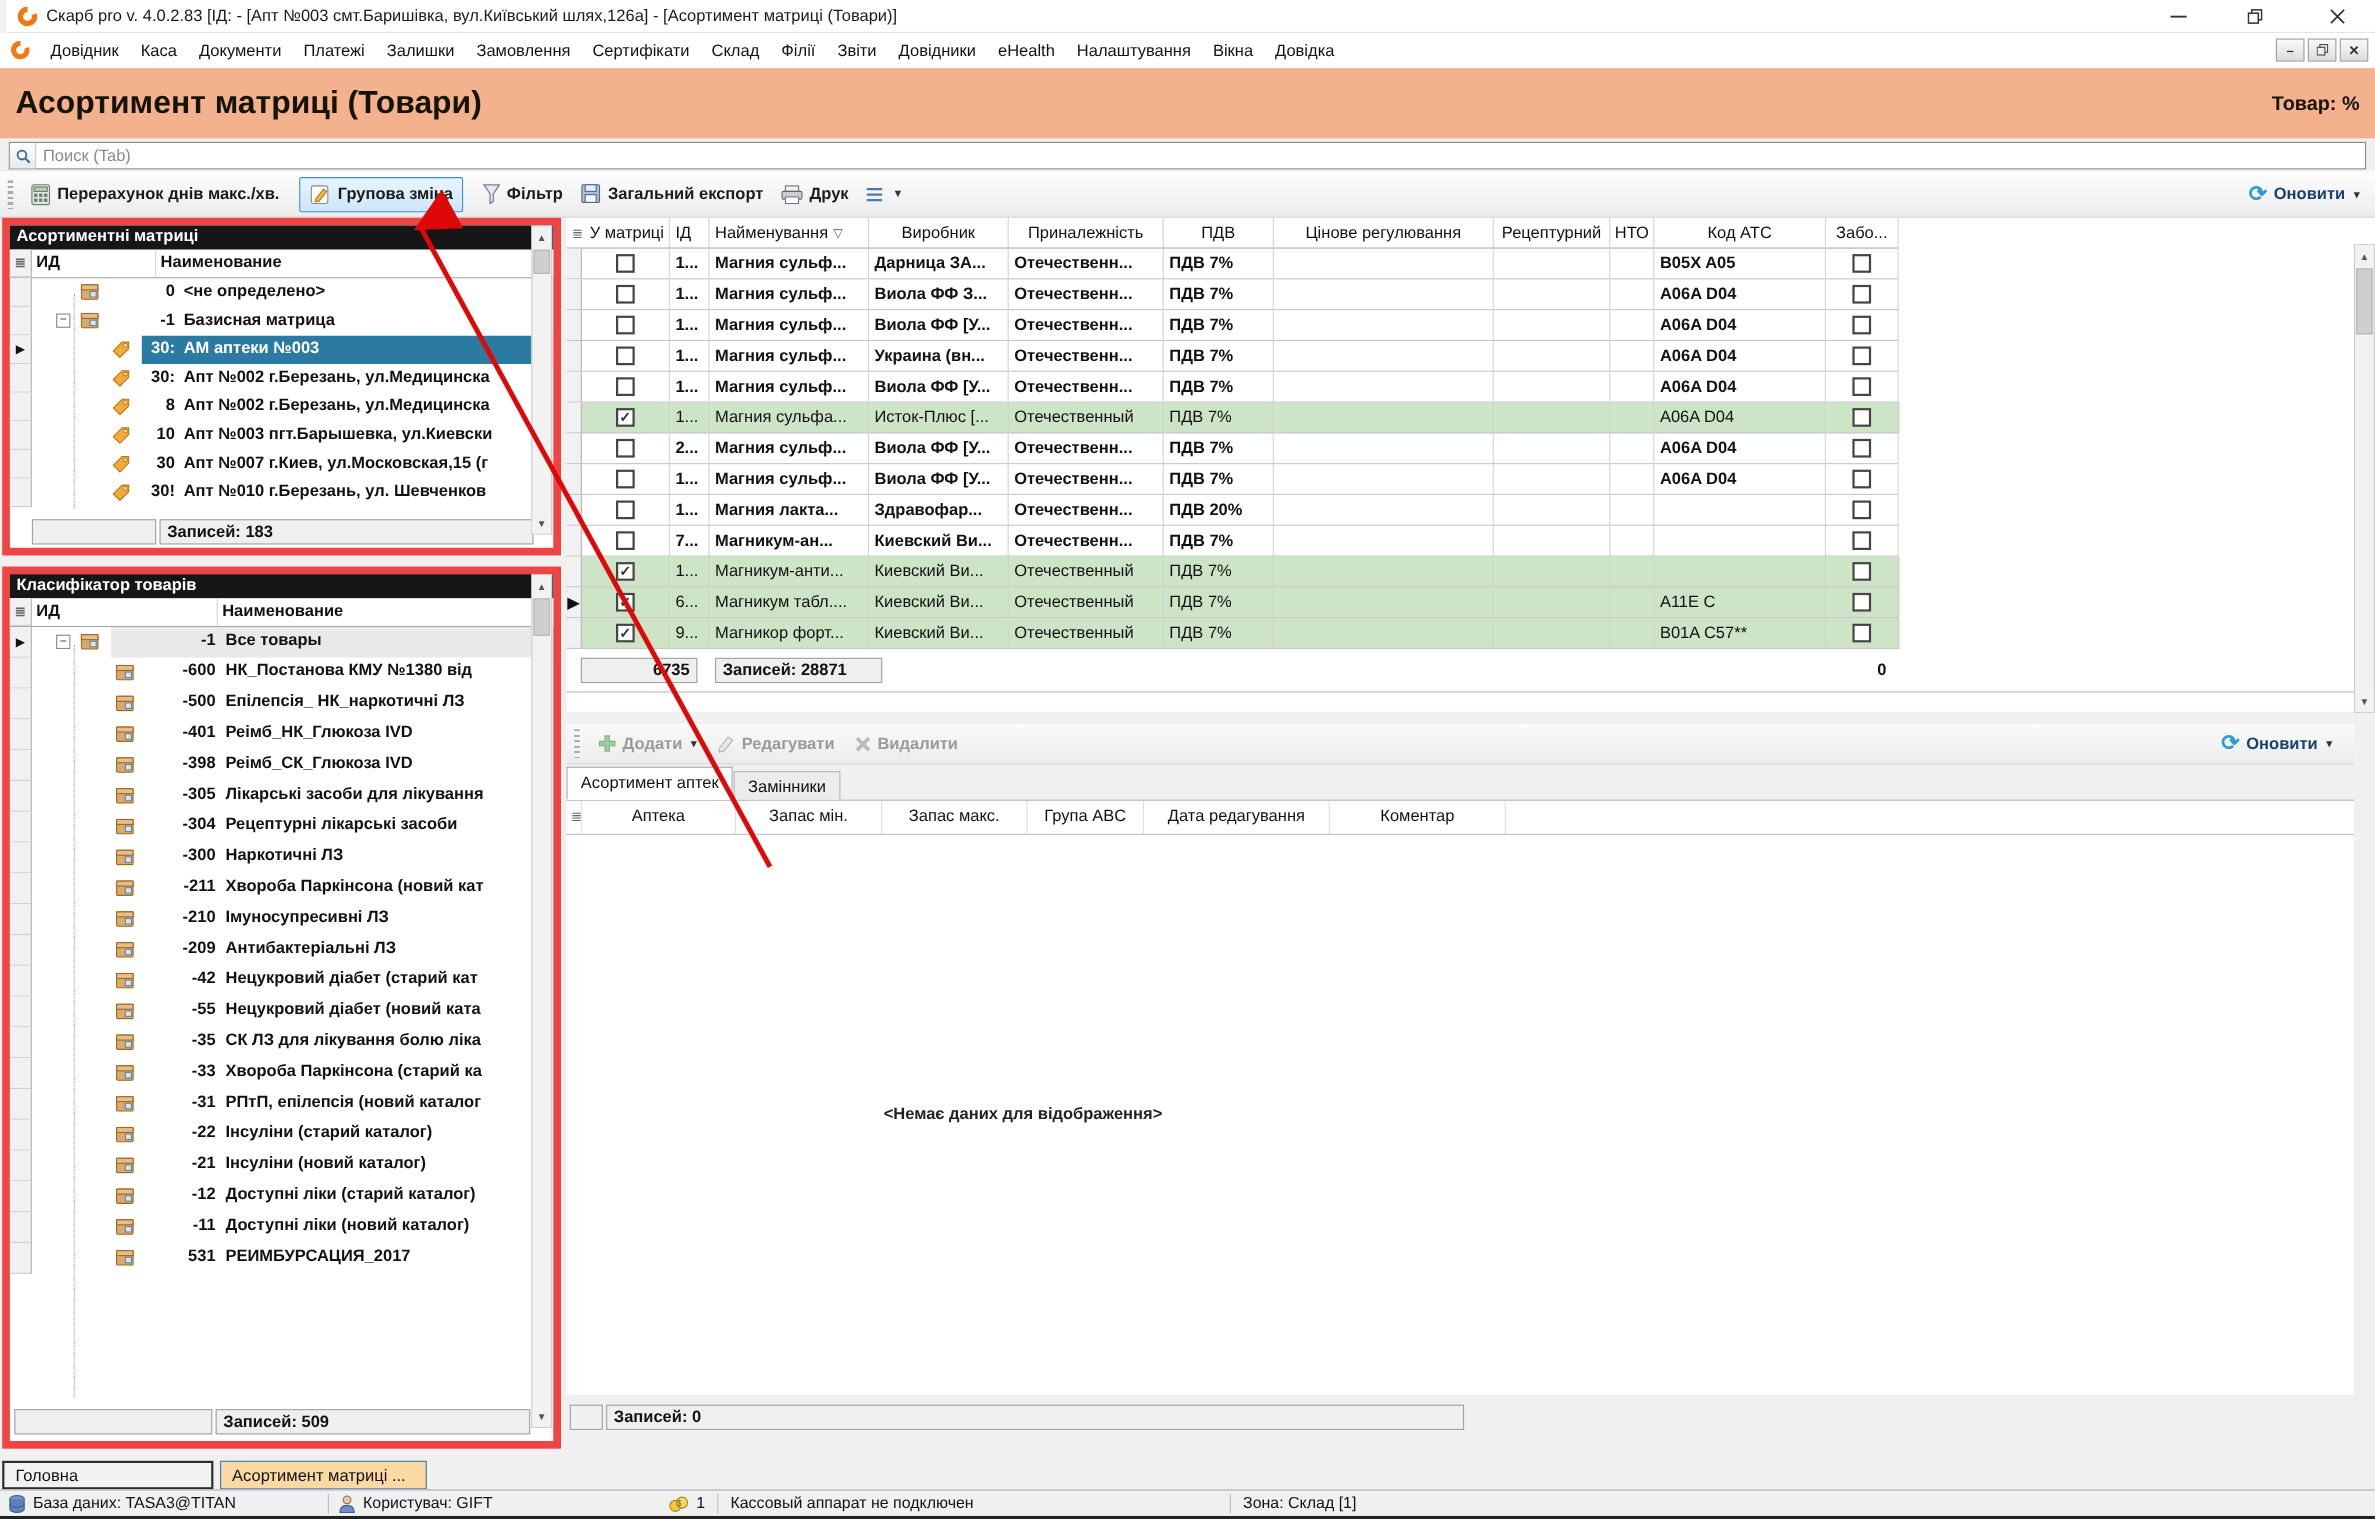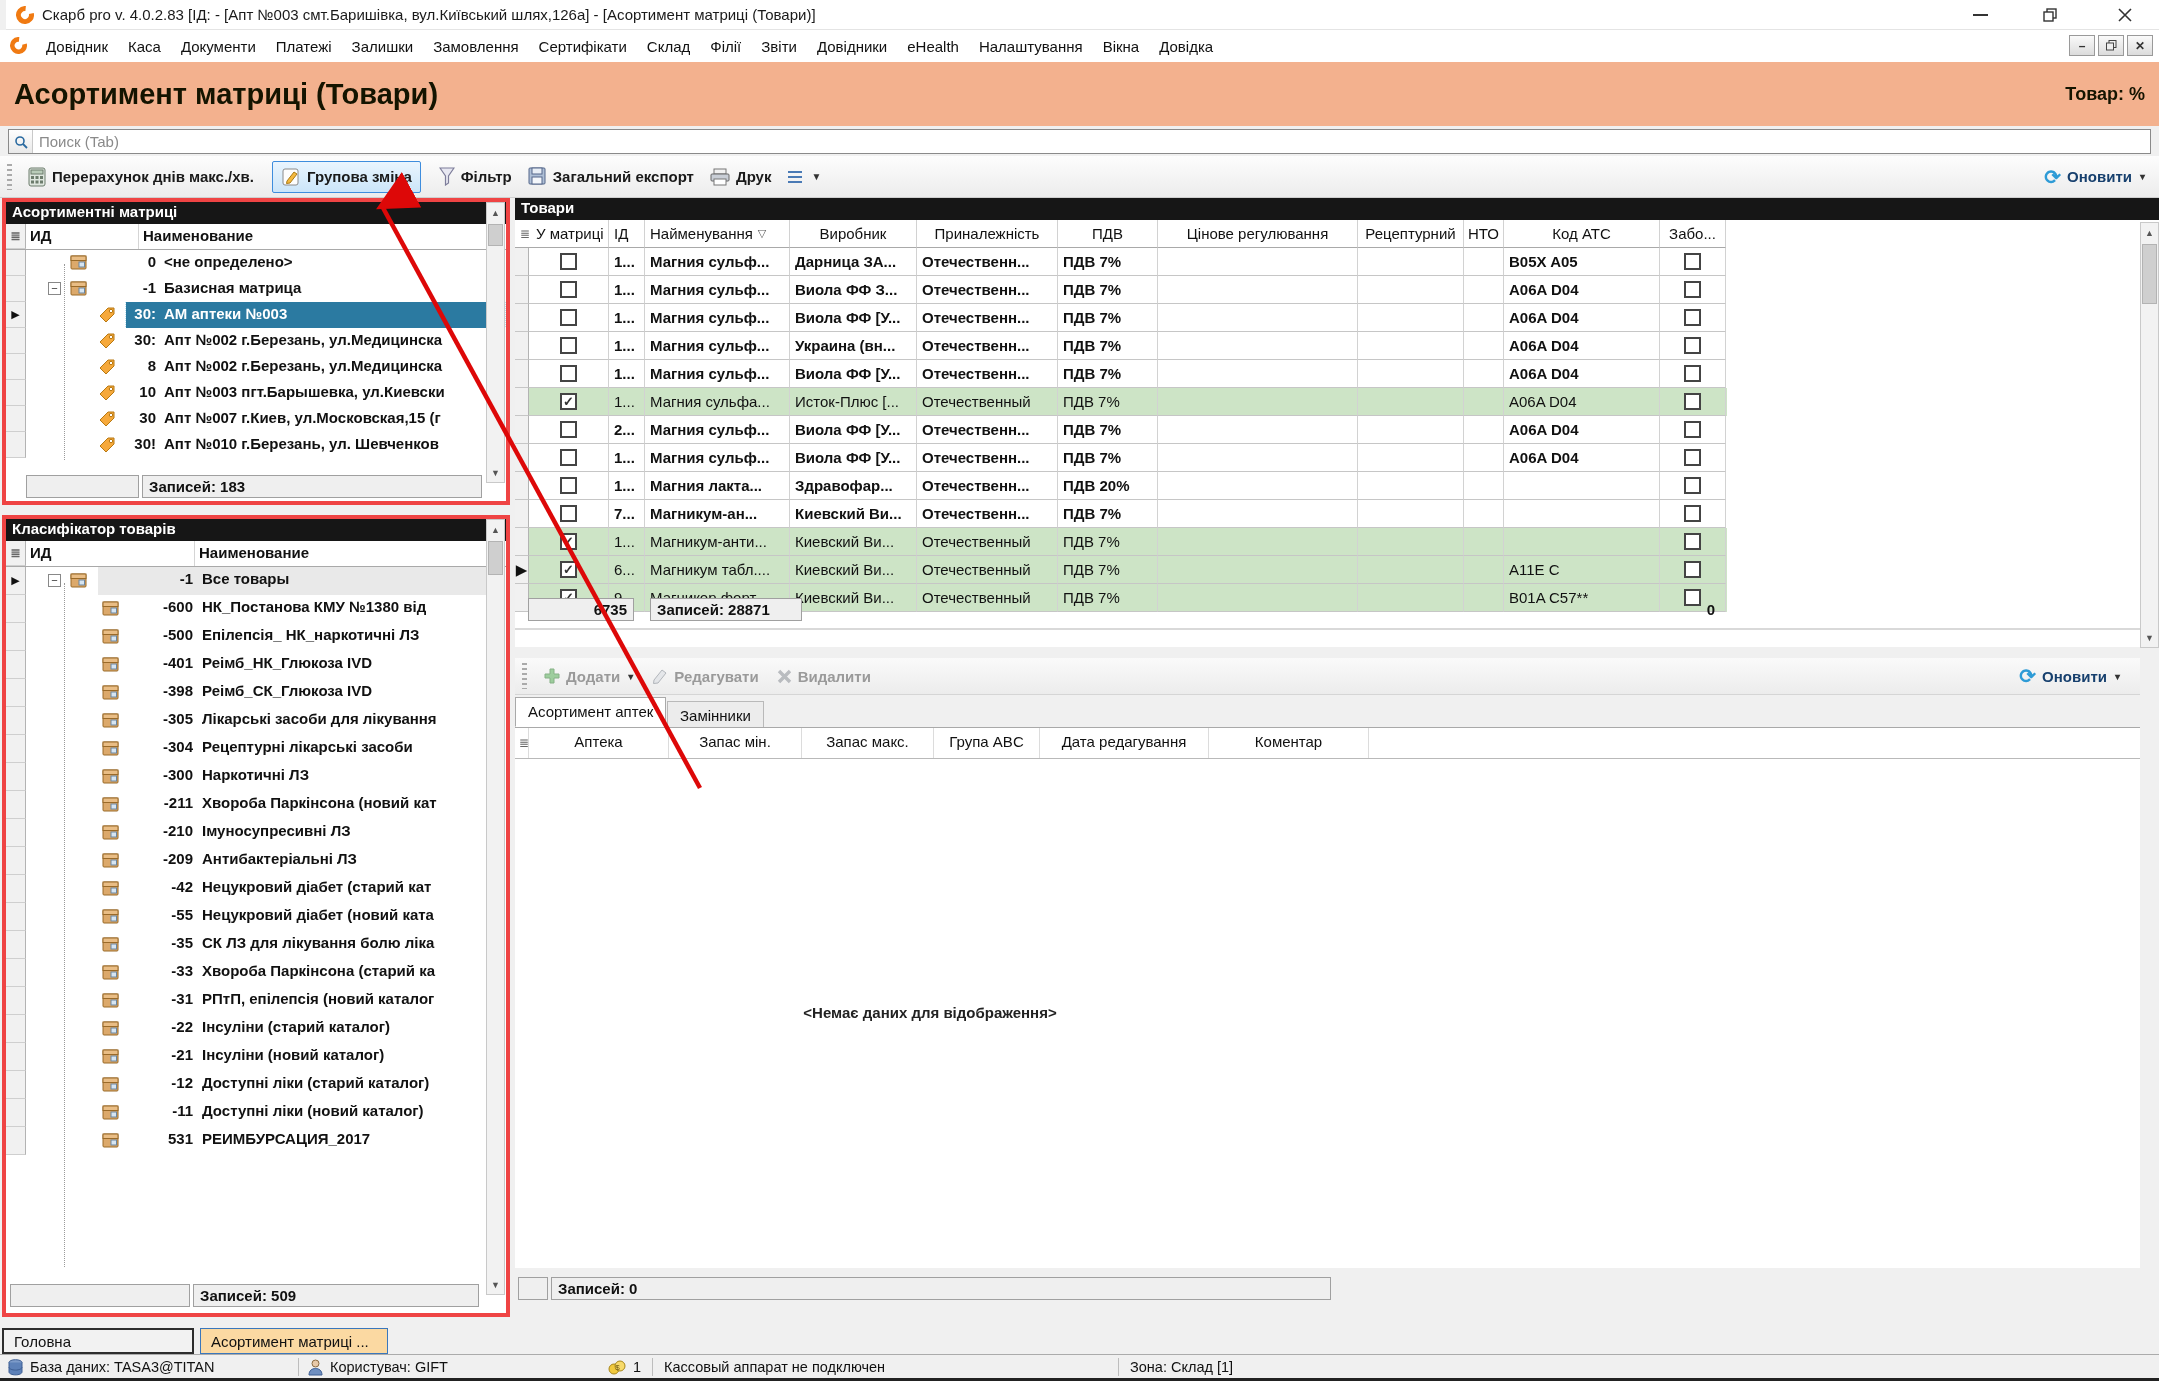--- a/index.html
+++ b/index.html
@@ -36,21 +36,21 @@
   
   .toolbar { position:absolute; left:0; top:156px; width:2159px; height:42px; background:linear-gradient(#fdfdfd,#ececec); border-bottom:1px solid #cfcfcf; display:flex; align-items:center; }
   .tgrip { width:5px; height:26px; margin:0 8px 0 7px; background-image:repeating-linear-gradient(#aaa 0 2px, transparent 2px 5px); }
   .tbtn { display:flex; align-items:center; gap:6px; padding:5px 8px; font-size:15px; font-weight:bold; color:#1a1a1a; white-space:nowrap; }
   .tbtn.hl { border:1px solid #3e8ddd; background:linear-gradient(#eaf5fe,#cbe5f9); border-radius:2px; margin:0 10px; }
   .caret { font-size:10px; color:#333; margin-left:2px; }
   .refresh-right { position:absolute; right:14px; display:flex; align-items:center; gap:6px; font-size:15px; font-weight:bold; color:#17406e; }
   .refresh-glyph { color:#2e9bd6; font-size:20px; font-weight:bold; line-height:18px; }
 
   
-  .panel { position:absolute; background:#fff; border:4px solid #ef4444; }
+  .panel { position:absolute; background:#fff; border:7px solid #ef4444; }
   .black-title { height:22px; background:#161616; color:#fff; font-weight:bold; font-size:15px; padding:1px 6px; }
   .grid-head { display:flex; background:#fff; border-bottom:1px solid #a9a9a9; font-weight:bold; }
   .gut { width:20px; background:#f1f1f1; border-right:1px solid #b3b3b3; border-bottom:1px solid #cfcfcf; flex:none; display:flex; align-items:center; justify-content:center; }
   .gut .mark { font-size:11px; color:#111; }
   .grip-glyph { font-size:12px; color:#666; }
 
   
   .trows { position:relative; }
   .trow { position:relative; display:flex; }
   .trow .tarea { position:relative; flex:1; overflow:hidden; }
@@ -655,21 +655,20 @@
   </div>
 
   <div class="btab plain">
       <span>Головна</span>
     </div>
   <div class="btab active">
       <span>Асортимент матриці ...</span>
     </div>
 
   <div class="panel" style="left:515px; top:198px; width:1644px; height:449px; border:none; background:#fff;">
-    <div class="black-title">Товари</div>
     <div class="phead-row" id="products-head">
         <div class="pc lft" style="grid-column: 1 / span 2;">
           <span class="grip-glyph">≣</span>
           <span style="margin-left: 6px;">У матриці</span>
         </div>
         <div class="pc lft">
           <span>ІД</span>
         </div>
         <div class="pc lft">
           <span>Найменування</span>

